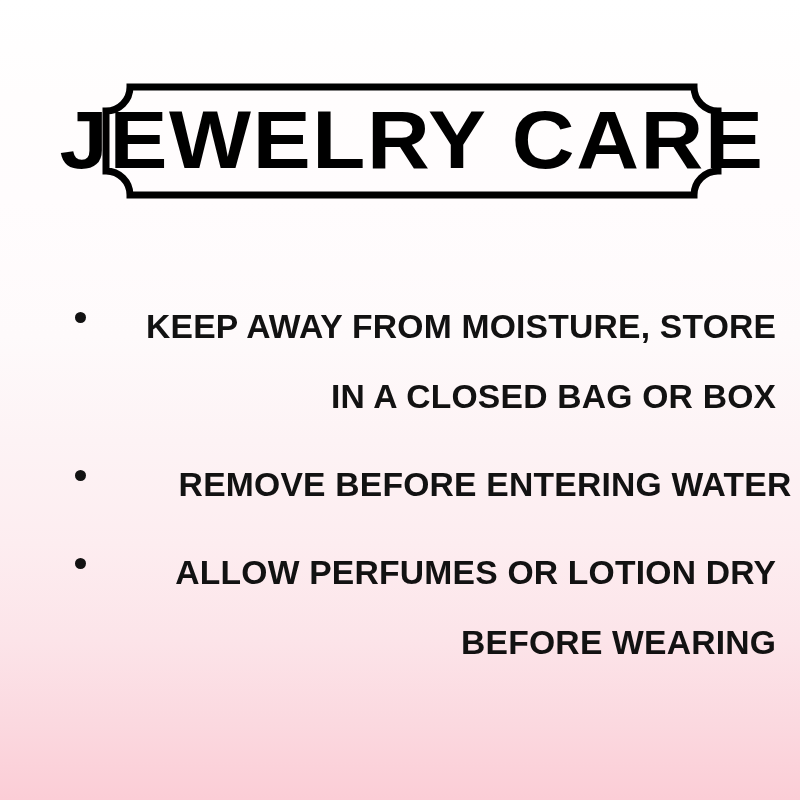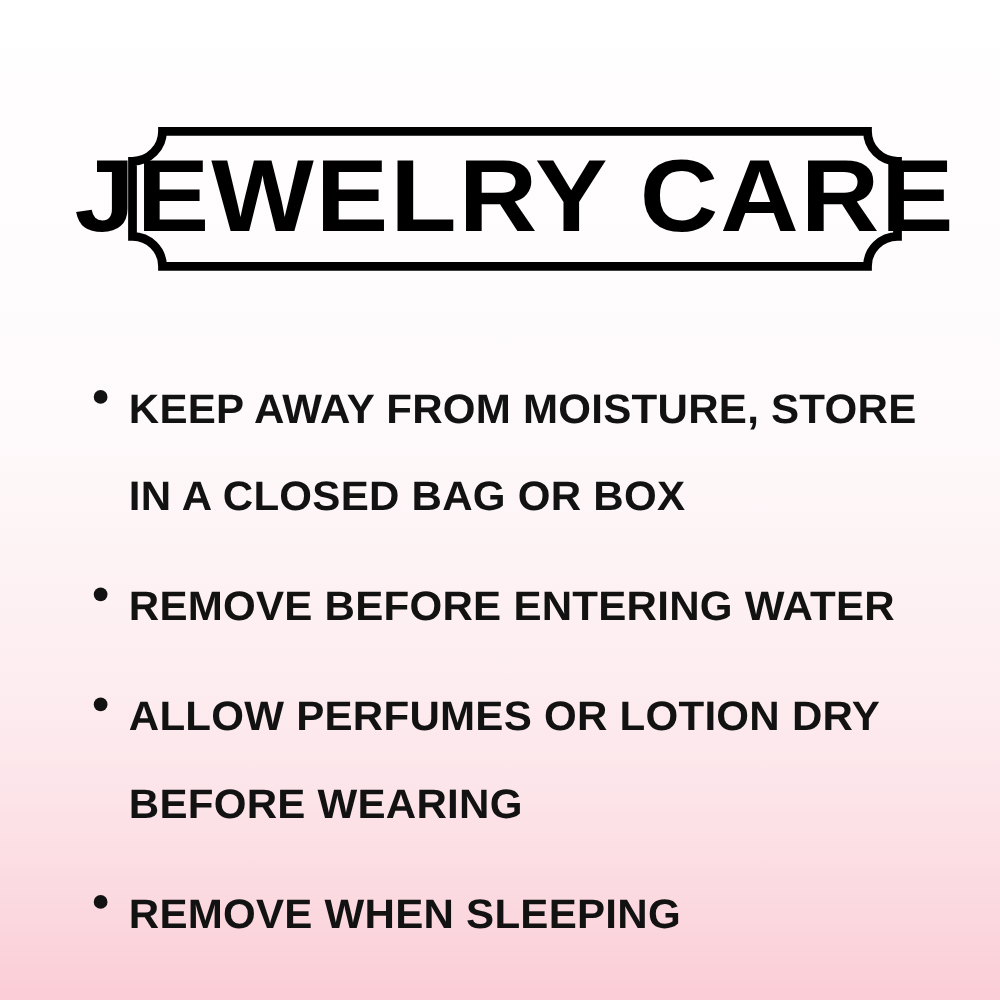--- a/index.html
+++ b/index.html
@@ -29,21 +29,21 @@
         #fdedf0 68%,
         #fce4e9 80%,
         #fbd8df 91%,
         #fbcdd6 100%);
   }
 
   
   #plaque {
     position: absolute;
     left: 100px;
-    top: 98px;
+    top: 80px;
     width: 624px;
     height: 122px;
   }
   #plaque-frame {
     position: absolute;
     inset: 0;
     width: 100%;
     height: 100%;
     display: block;
   }
@@ -71,20 +71,21 @@
 
   
   #care-list {
     position: absolute;
     left: 68px;
     top: 292px;
     width: 710px;
     margin: 0;
     padding: 0;
     list-style: none;
+    text-align: right;
   }
   .care-item {
     position: relative;
     padding-left: 35px;
     margin-bottom: 18px;
     color: #121212;
   }
   .care-item:last-child {
     margin-bottom: 0;
   }
@@ -141,19 +142,15 @@
       <span class="care-text wrap">KEEP AWAY FROM MOISTURE, STORE IN A CLOSED BAG OR BOX</span>
     </li>
     <li class="care-item">
       <span class="bullet-dot"></span>
       <span class="care-text">REMOVE BEFORE ENTERING WATER</span>
     </li>
     <li class="care-item">
       <span class="bullet-dot"></span>
       <span class="care-text wrap">ALLOW PERFUMES OR LOTION DRY BEFORE WEARING</span>
     </li>
-    <li class="care-item">
-      <span class="bullet-dot"></span>
-      <span class="care-text">REMOVE WHEN SLEEPING</span>
-    </li>
   </ul>
 
 </div>
 
 </body></html>

